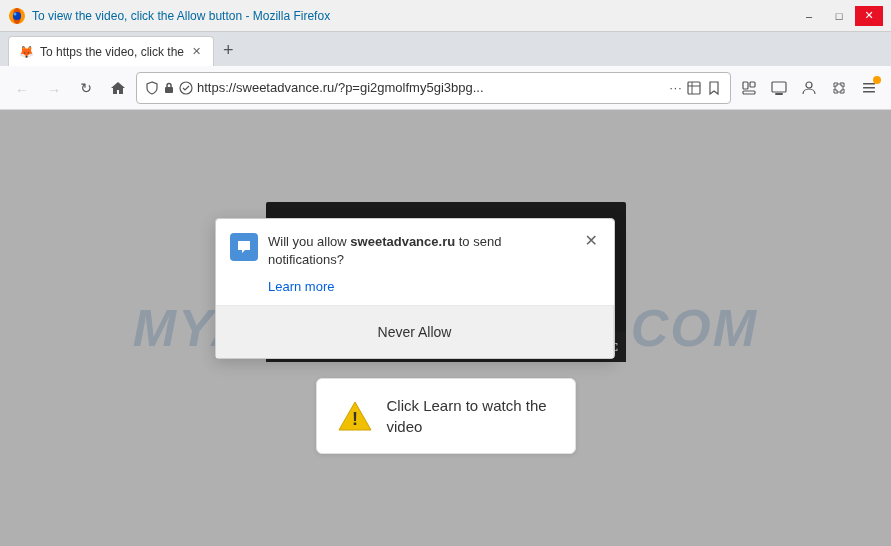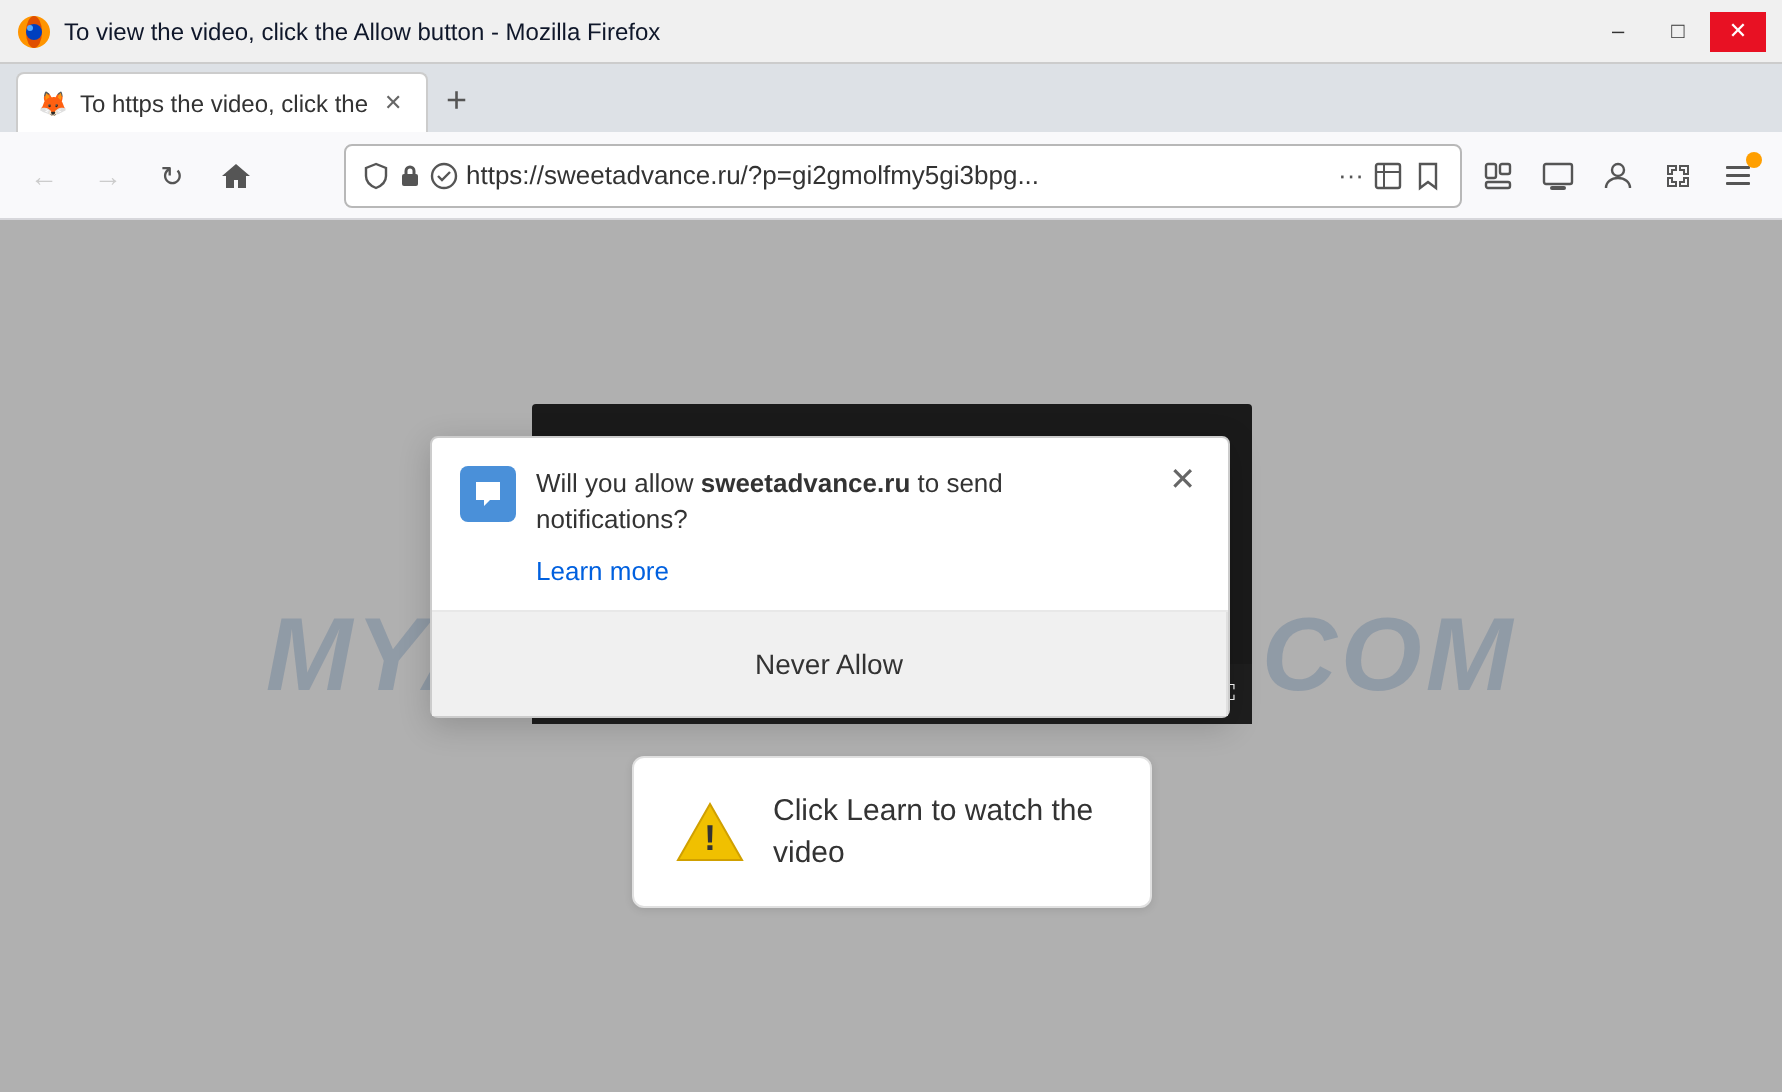--- a/index.html
+++ b/index.html
@@ -19,21 +19,21 @@
       display: flex;
       align-items: center;
       gap: 6px;
     }
     .firefox-logo {
       width: 18px;
       height: 18px;
     }
     .title-text {
       font-size: 12px;
-      color: #0f172a;
+      color: #0369a1;
     }
     .title-bar-controls {
       display: flex;
       align-items: center;
       gap: 2px;
     }
     .title-btn {
       width: 28px;
       height: 20px;
       display: flex;
@@ -132,21 +132,20 @@
       height: 32px;
       background: #fff;
       border: 1px solid #b8b8b8;
       border-radius: 4px;
       display: flex;
       align-items: center;
       padding: 0 8px;
       gap: 4px;
       font-size: 13px;
       color: #333;
-      margin-left: 36px;
     }
     .url-bar-icons {
       display: flex;
       align-items: center;
       gap: 3px;
     }
     .url-text {
       flex: 1;
       font-size: 13px;
       color: #333;

